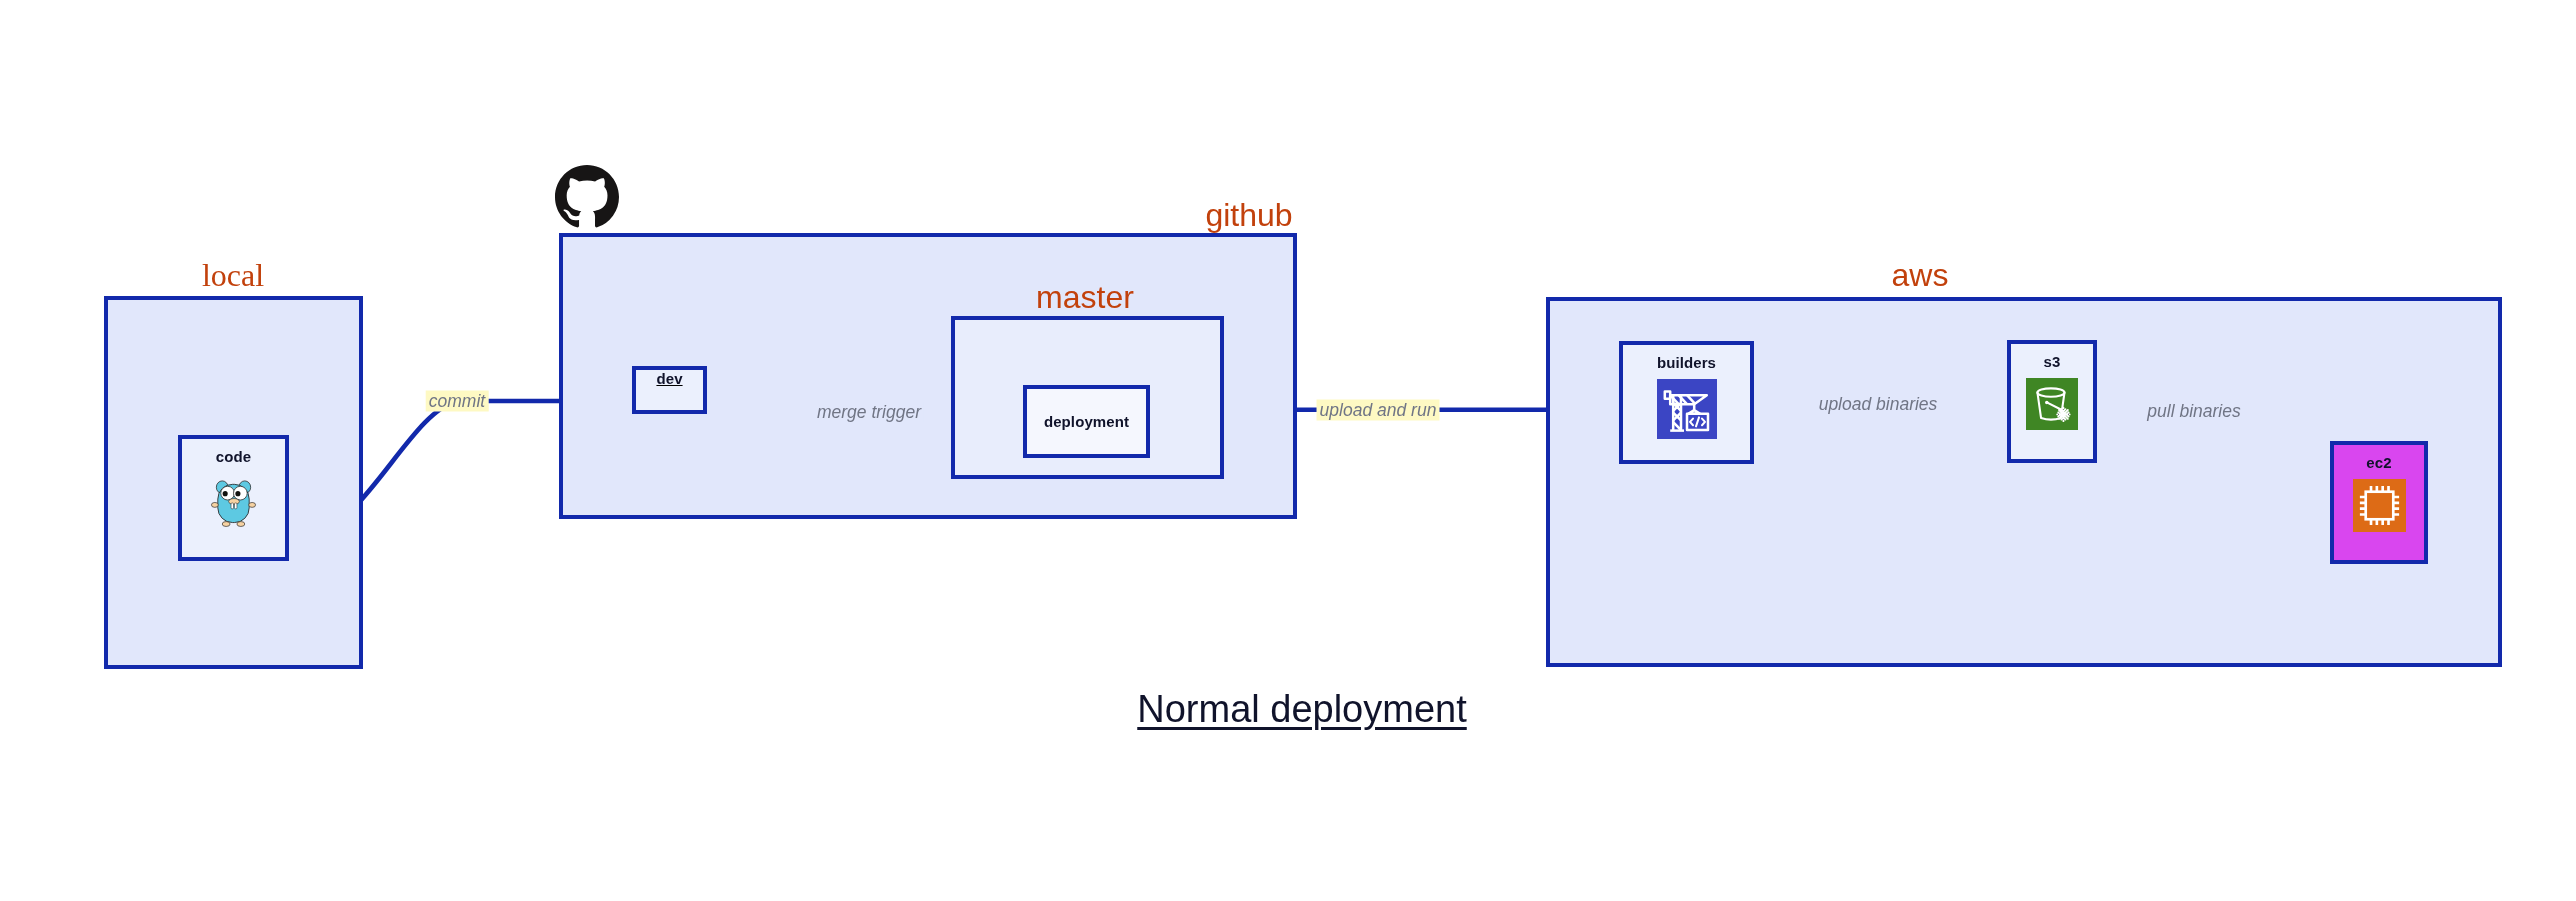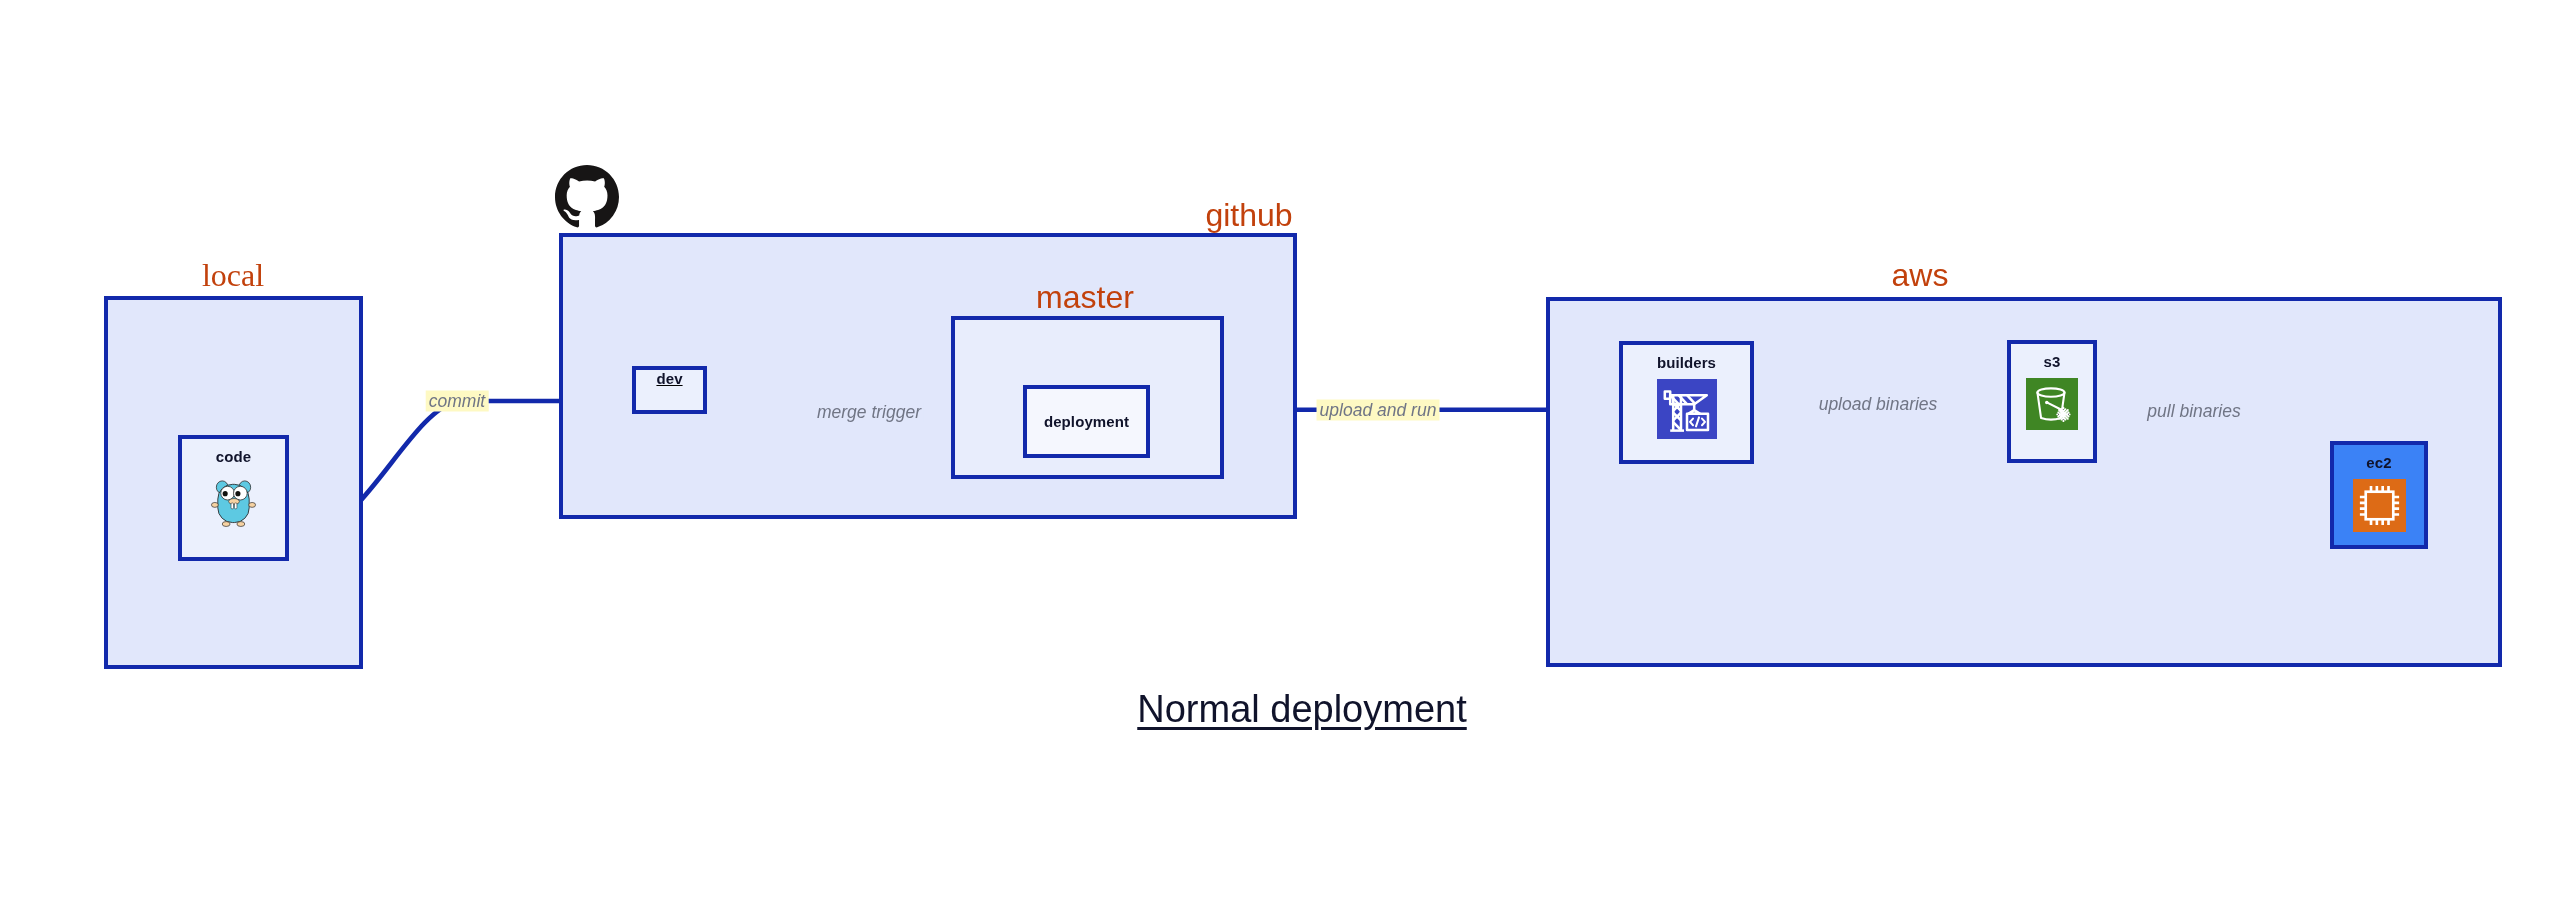--- a/index.html
+++ b/index.html
@@ -154,21 +154,21 @@
         </g>
         <g stroke="#ffffff" stroke-width="3.6" stroke-linecap="round">
           <path d="M72 57 L72 83 M60 70 L84 70 M63.5 61.5 L80.5 78.5 M80.5 61.5 L63.5 78.5"></path>
           <path d="M68 60 L72 64 L76 60 M68 80 L72 76 L76 80"></path>
           <path d="M62 66 L66 70 L62 74 M82 66 L78 70 L82 74"></path>
         </g>
       </svg>
     </div>
   </div>
 
-  <div class="node" style="left:2330px;top:441px;width:98px;height:108px;background:#3b82f6;align-items:center;">
+  <div class="node" style="left:2330px;top:441px;width:98px;height:123px;background:#d946ef;align-items:center;">
     <div class="node-title">ec2</div>
     <div class="node-icon">
       <svg viewBox="0 0 100 100" width="53" height="53">
         <rect x="0" y="0" width="100" height="100" fill="#dd6b16"></rect>
         <rect x="24" y="24" width="52" height="52" fill="none" stroke="#ffffff" stroke-width="5"></rect>
         <g stroke="#ffffff" stroke-width="5" stroke-linecap="butt">
           <path d="M34 24 L34 13 M45 24 L45 13 M56 24 L56 13 M67 24 L67 13"></path>
           <path d="M34 76 L34 87 M45 76 L45 87 M56 76 L56 87 M67 76 L67 87"></path>
           <path d="M24 34 L13 34 M24 45 L13 45 M24 56 L13 56 M24 67 L13 67"></path>
           <path d="M76 34 L87 34 M76 45 L87 45 M76 56 L87 56 M76 67 L87 67"></path>

